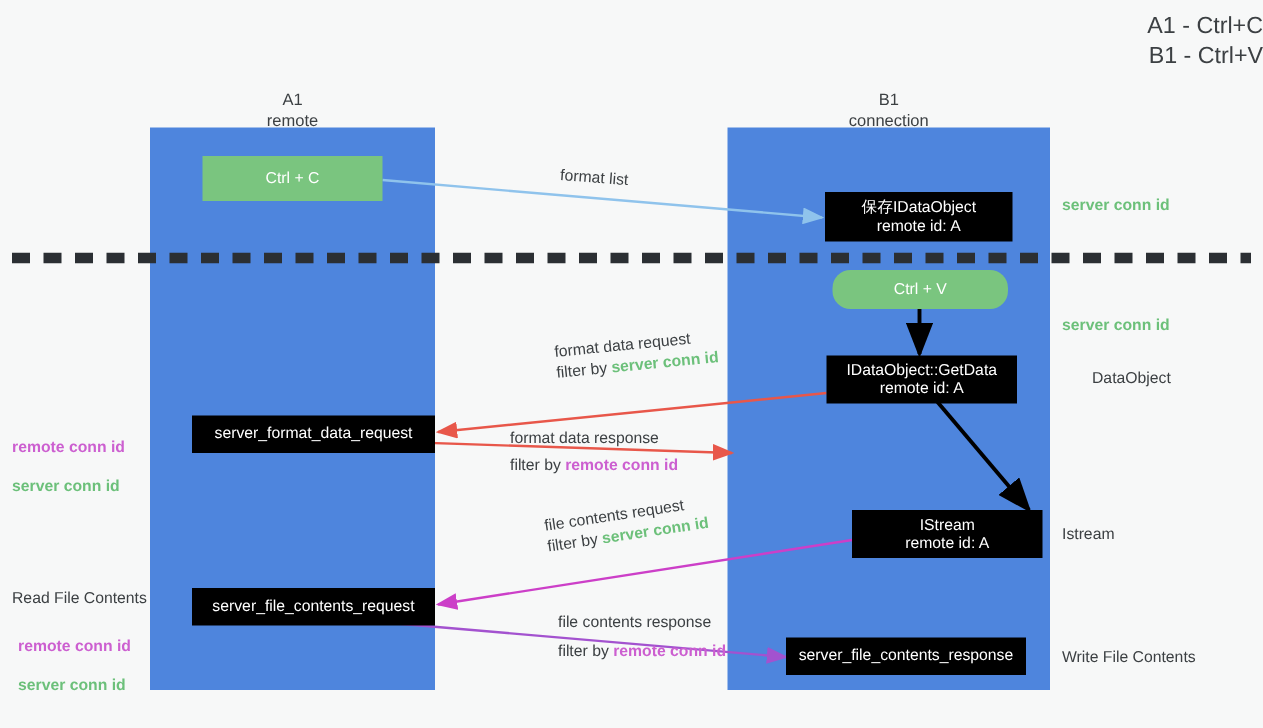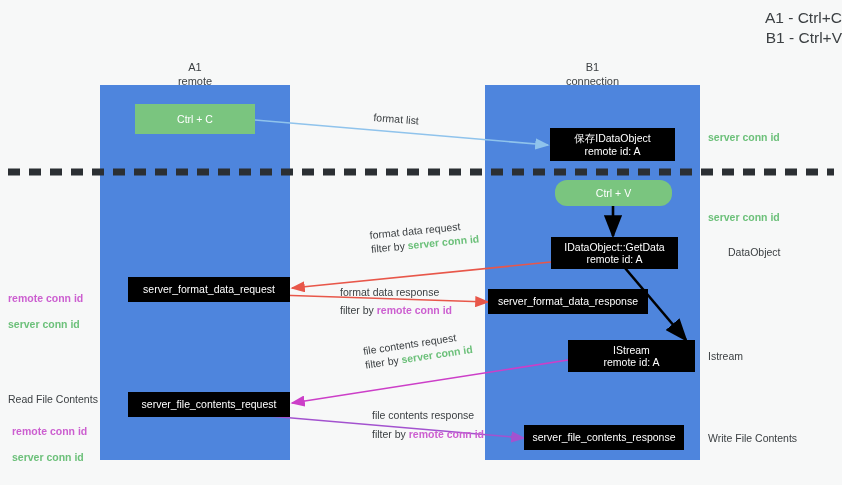--- a/index.html
+++ b/index.html
@@ -144,21 +144,20 @@
   <div class="node orange" style="left:550px;top:128px;width:125px;height:33px;">保存IDataObject
 remote id: A</div>
 
   <div class="node green" style="left:555px;top:180px;width:117px;height:26px;border-radius:12px;">Ctrl + V</div>
 
   <div class="node orange" style="left:551px;top:237px;width:127px;height:32px;">IDataObject::GetData
 remote id: A</div>
 
   <div class="node orange" style="left:128px;top:277px;width:162px;height:25px;">server_format_data_request</div>
 
-  <div class="node orange" style="left:488px;top:289px;width:160px;height:25px;">server_format_data_response</div>
 
   <div class="node orange" style="left:568px;top:340px;width:127px;height:32px;">IStream
 remote id: A</div>
 
   <div class="node orange" style="left:524px;top:425px;width:160px;height:25px;">server_file_contents_response</div>
 
   <div class="node orange" style="left:128px;top:392px;width:162px;height:25px;">server_file_contents_request</div>
 
   <div class="edge-label" style="left:374px;top:110px;transform:rotate(4.4deg);">
     <span>format list</span>

